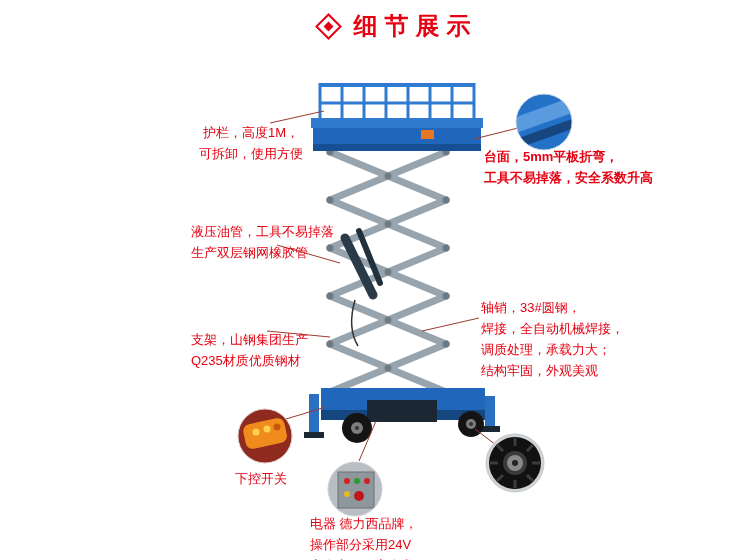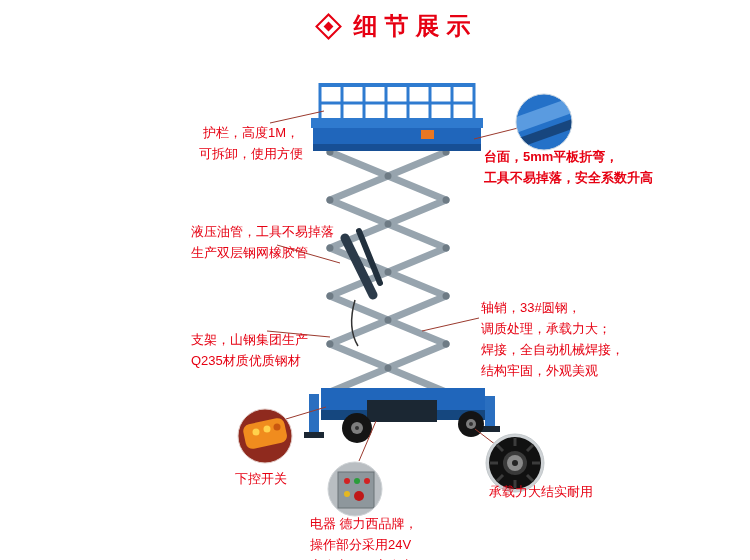--- a/index.html
+++ b/index.html
@@ -212,32 +212,31 @@
     <div>生产双层钢网橡胶管</div>
   </div>
 
   <div class="note" style="left:168px; top:329px;">
     <div>支架，山钢集团生产</div>
     <div>Q235材质优质钢材</div>
   </div>
 
   <div class="note" style="left:458px; top:297px;">
     <div>轴销，33#圆钢，</div>
+    <div>焊接，全自动机械焊接，</div>
     <div>调质处理，承载力大；</div>
-    <div>焊接，全自动机械焊接，</div>
     <div>结构牢固，外观美观</div>
   </div>
 
   <div class="note" style="left:212px; top:468px;">
     <div>下控开关</div>
   </div>
 
   <div class="note" style="left:287px; top:513px;">
     <div>电器 德力西品牌，</div>
     <div>操作部分采用24V</div>
     <div>安全电压，安全电压</div>
   </div>
 
   <div class="note" style="left:466px; top:481px;">
-    <div>承载力大结实耐用</div>
   </div>
 
 </div>
 
 </body></html>

